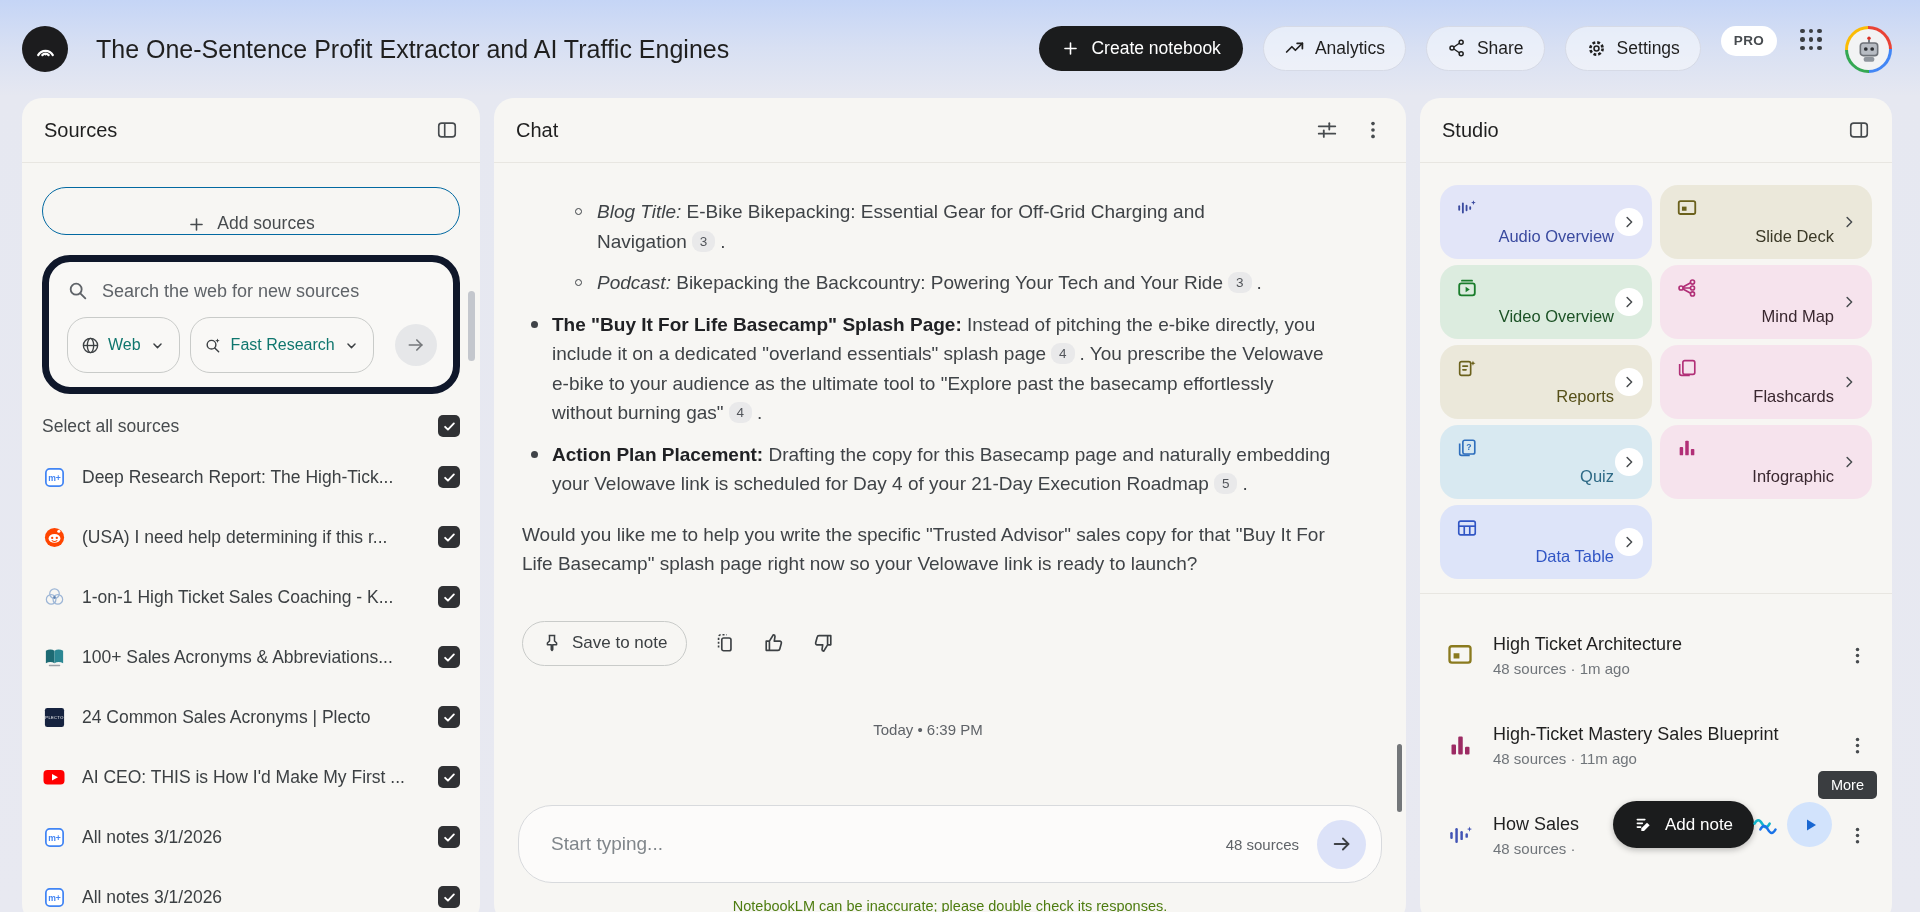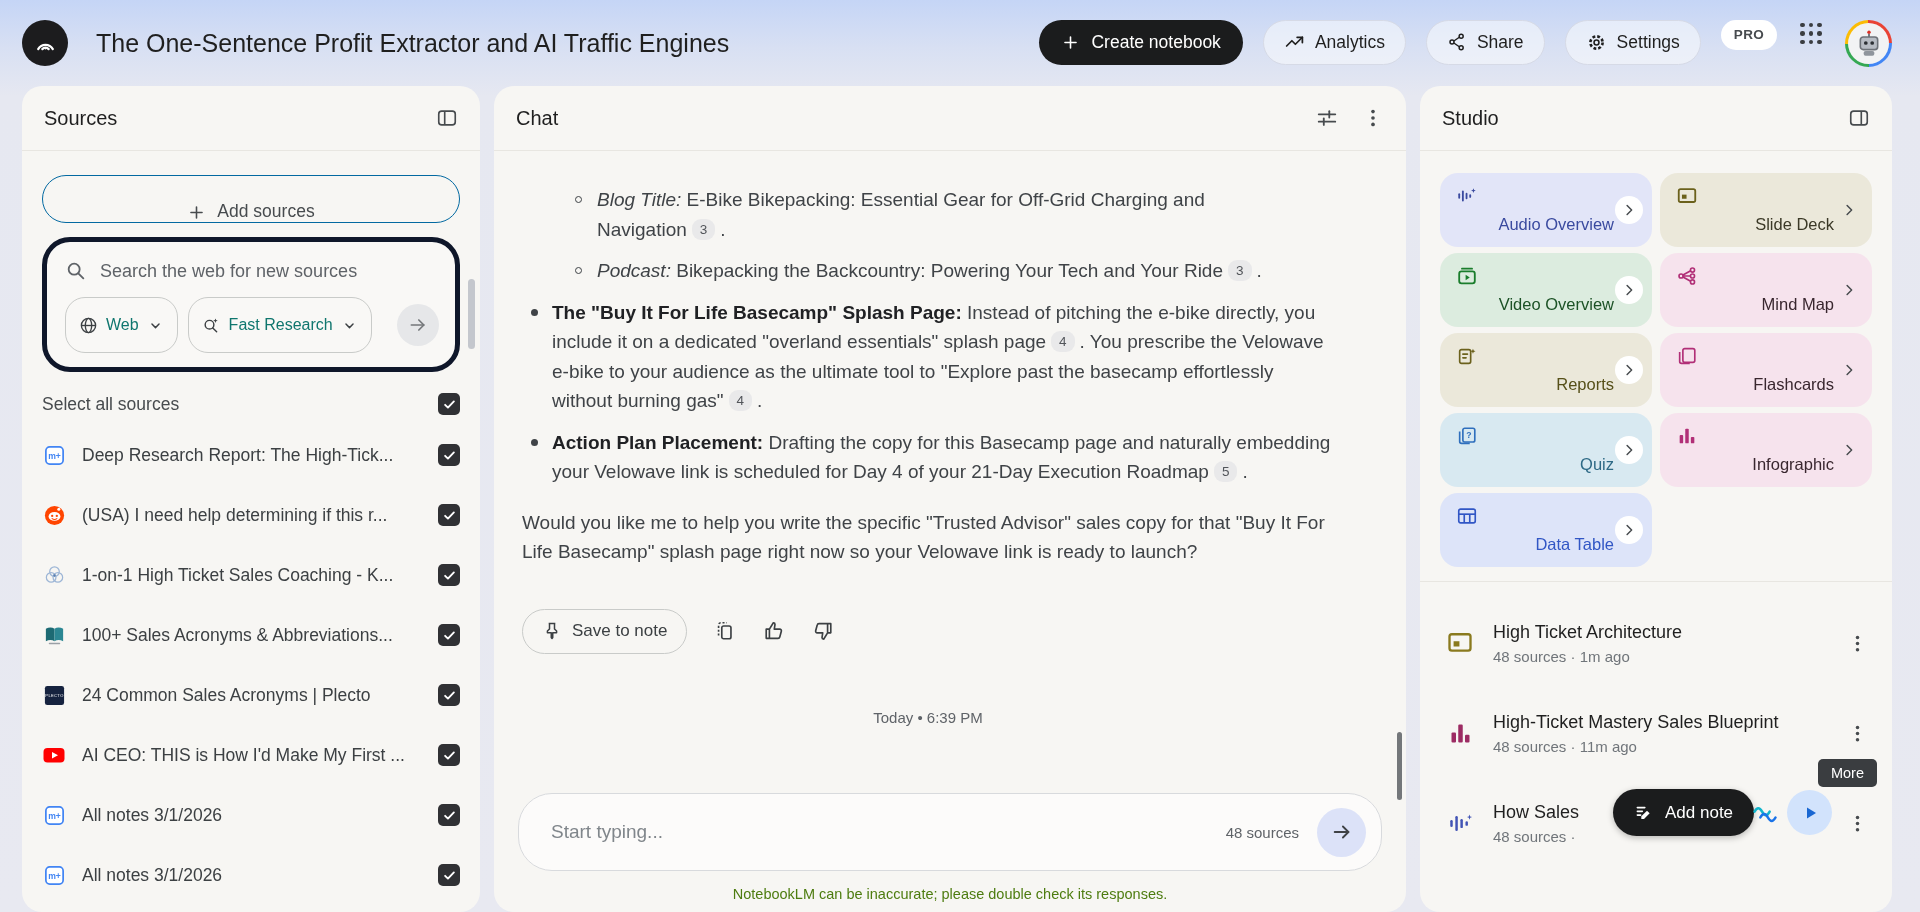--- a/index.html
+++ b/index.html
@@ -5,21 +5,21 @@
   * { box-sizing: border-box; margin: 0; padding: 0; }
   html,body { width:1920px; height:912px; overflow:hidden; }
   body {
     font-family:"Liberation Sans","DejaVu Sans",sans-serif;
     color:#1f1f1f;
     background:linear-gradient(180deg,#c5d5f6 0%,#d8e0f3 48px,#e6e8f1 96px,#e8e9f1 100%);
   }
   svg { display:block; }
 
   
-  .header { height:86px; display:flex; align-items:center; padding:0 28px 0 22px; gap:14px; }
+  .header { height:98px; display:flex; align-items:center; padding:0 28px 0 22px; gap:14px; }
   .logo-circle { width:46px; height:46px; border-radius:50%; background:#1c1c1e;
     display:flex; align-items:center; justify-content:center; flex:0 0 auto; }
   .header-title { font-size:25px; font-weight:400; color:#1f1f1f; margin-left:14px; flex:1;
     white-space:nowrap; overflow:hidden; }
   .hdr-right { display:flex; gap:20px; }
   .btn-dark { height:45px; background:#1b1c1d; color:#fff; border-radius:24px; padding:0 22px;
     display:flex; align-items:center; gap:11px; font-size:17.5px; cursor:pointer; white-space:nowrap; }
   .pill { height:45px; border:1px solid #d6dae6; border-radius:24px; background:rgba(250,251,254,.55);
     display:flex; align-items:center; gap:10px; padding:0 20px; font-size:17.5px; color:#1f1f1f;
     cursor:pointer; white-space:nowrap; }
@@ -44,21 +44,21 @@
     justify-content:space-between; padding:0 22px; border-bottom:1px solid #e8e6e1; }
   .panel-title { font-size:20px; color:#1f1f1f; }
   .head-icons { display:flex; align-items:center; gap:24px; }
   .icon-btn { cursor:pointer; display:flex; align-items:center; justify-content:center; }
 
   
   .src-body { flex:1; padding:0 20px; overflow:hidden; }
   .add-sources { margin-top:24px; height:48px; border:1px solid #0369a1; border-radius:24px;
     display:flex; align-items:flex-end; justify-content:center; gap:11px; font-size:17.5px;
     color:#474b4e; cursor:pointer; }
-  .search-card { margin-top:14px; border:5px solid #0f172a; border-radius:28px;
+  .search-card { margin-top:20px; border:7px solid #0f172a; border-radius:28px;
     padding:18px 16px 14px 18px; background:#f9f8f6; }
   .search-row1 { display:flex; align-items:center; gap:13px; }
   .search-ph { font-size:18px; color:#5f6368; }
   .search-row2 { margin-top:15px; display:flex; align-items:center; gap:10px; }
   .chip { height:56px; border:1px solid #c9cbc9; border-radius:20px; padding:0 13px;
     display:flex; align-items:center; gap:8px; font-size:16px; color:#0f766e; cursor:pointer;
     white-space:nowrap; }
   .search-go { margin-left:auto; width:42px; height:42px; border-radius:50%; background:#e6e7e9;
     display:flex; align-items:center; justify-content:center; cursor:pointer; }
   .select-all { margin-top:21px; display:flex; align-items:center; justify-content:space-between;

